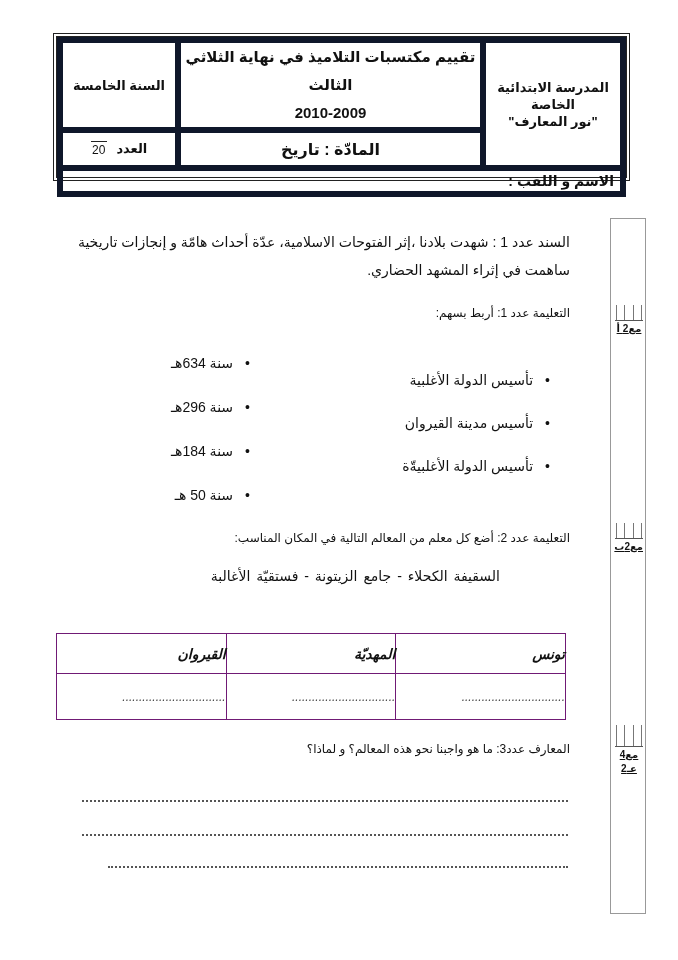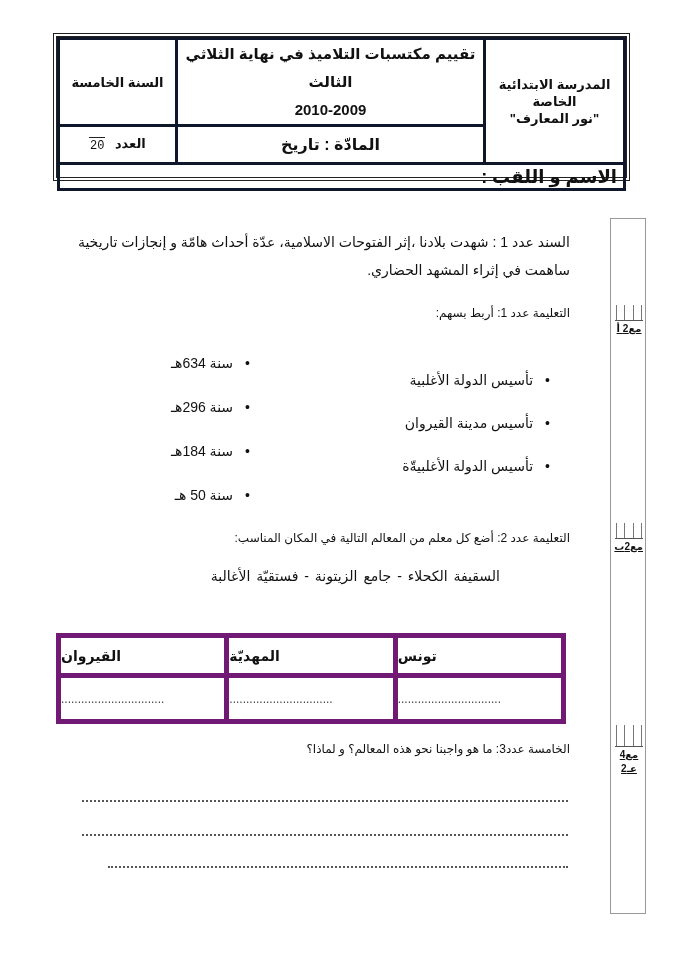--- a/index.html
+++ b/index.html
@@ -5,29 +5,29 @@
     * { box-sizing: border-box; margin: 0; padding: 0; }
     html, body { width: 678px; height: 960px; background: #ffffff; overflow: hidden; }
     body { position: relative; font-family: "Liberation Sans", "DejaVu Sans", sans-serif; color: #111; }
 
     
     .hdr {
       position: absolute; left: 53px; top: 33px; width: 577px; height: 148px;
       border: 3px double #222; border-width: 4px;
     }
     .hdr table { width: 100%; height: 100%; border-collapse: collapse; direction: rtl; }
-    .hdr td { border: 3px solid #0f172a; text-align: center; vertical-align: middle; }
+    .hdr td { border: 6px solid #0f172a; text-align: center; vertical-align: middle; }
     .c-school { width: 140px; font-size: 13px; font-weight: bold; line-height: 17px; }
     .c-title { font-size: 15px; font-weight: bold; line-height: 28px; }
     .c-year { width: 118px; font-size: 13px; font-weight: bold; }
     .c-subject { font-size: 16px; font-weight: bold; }
     .c-score { font-size: 13px; font-weight: bold; position: relative; }
-    .score-frac { display: inline-block; font-family: Liberation Mono, monospace; font-weight: normal; font-size: 12px; text-align: center; margin-right: 6px; vertical-align: middle; }
+    .score-frac { display: inline-block; font-family: Liberation Sans, sans-serif; font-weight: normal; font-size: 12px; text-align: center; margin-right: 6px; vertical-align: middle; }
     .score-frac .bar { display: block; width: 16px; border-top: 1px solid #222; margin: 0 auto 1px; }
-    .c-name { text-align: right !important; padding-right: 6px; font-size: 18px; font-weight: bold; height: 26px; }
+    .c-name { text-align: right !important; padding-right: 6px; font-size: 14px; font-weight: bold; height: 26px; }
 
     
     .grade-col {
       position: absolute; left: 610px; top: 218px; width: 36px; height: 696px;
       border: 1.5px solid #999;
     }
     .mark { position: absolute; left: 4px; width: 28px; }
     .ticks { height: 16px; border-bottom: 1px solid #555; display: flex; justify-content: space-between; padding: 0 1px; }
     .ticks span { width: 1px; background: #777; height: 100%; }
     .mark-label { font-size: 10px; font-weight: bold; text-align: center; line-height: 13px; margin-top: 1px; white-space: nowrap; text-decoration: underline; }
@@ -38,21 +38,21 @@
     .p1 { top: 228px; line-height: 28px; width: 500px; }
     .instr { font-size: 12px; }
 
     .bullets { position: absolute; direction: rtl; }
     .bullets .li { position: absolute; right: 0; white-space: nowrap; font-size: 14px; }
     .bullets .li::before { content: "•"; display: inline-block; margin-left: 12px; font-size: 14px; }
 
     .landmarks { position: absolute; left: 180px; top: 568px; width: 320px; text-align: right; direction: rtl; font-size: 14px; word-spacing: 2px; }
 
     .loc-table { position: absolute; left: 56px; top: 633px; width: 510px; height: 86px; border-collapse: collapse; direction: rtl; }
-    .loc-table td { border: 5px solid #701a75; text-align: left; font-size: 14px; font-weight: bold; }
+    .loc-table td { border: 1px solid #701a75; text-align: right; font-size: 14px; font-weight: bold; font-style: italic; }
     .loc-table tr.h td { height: 40px; }
     .loc-table tr.b td { height: 46px; font-weight: normal; color: #444; letter-spacing: 0px; font-size: 12px; }
 
     .dots-line { position: absolute; height: 10px; border-bottom: 2px dotted #555; }
   </style>
 </head>
 <body>
 
 <div class="hdr">
   <table>
@@ -155,19 +155,19 @@
   </tr>
   <tr class="b">
     <td>...............................</td>
     <td>...............................</td>
     <td>...............................</td>
   </tr>
 </tbody>
   </table>
 
 <div class="content instr" style="top:742px">
-  <span class="bold">الخامسة عدد3:</span>
+  <span class="bold">المعارف عدد3:</span>
   <span>ما هو واجبنا نحو هذه المعالم؟ و لماذا؟</span>
 </div>
 
 <div class="dots-line" style="left:82px; top:792px; width:486px;"></div>
 <div class="dots-line" style="left:82px; top:826px; width:486px;"></div>
 <div class="dots-line" style="left:108px; top:858px; width:460px;"></div>
 
 </body></html>

